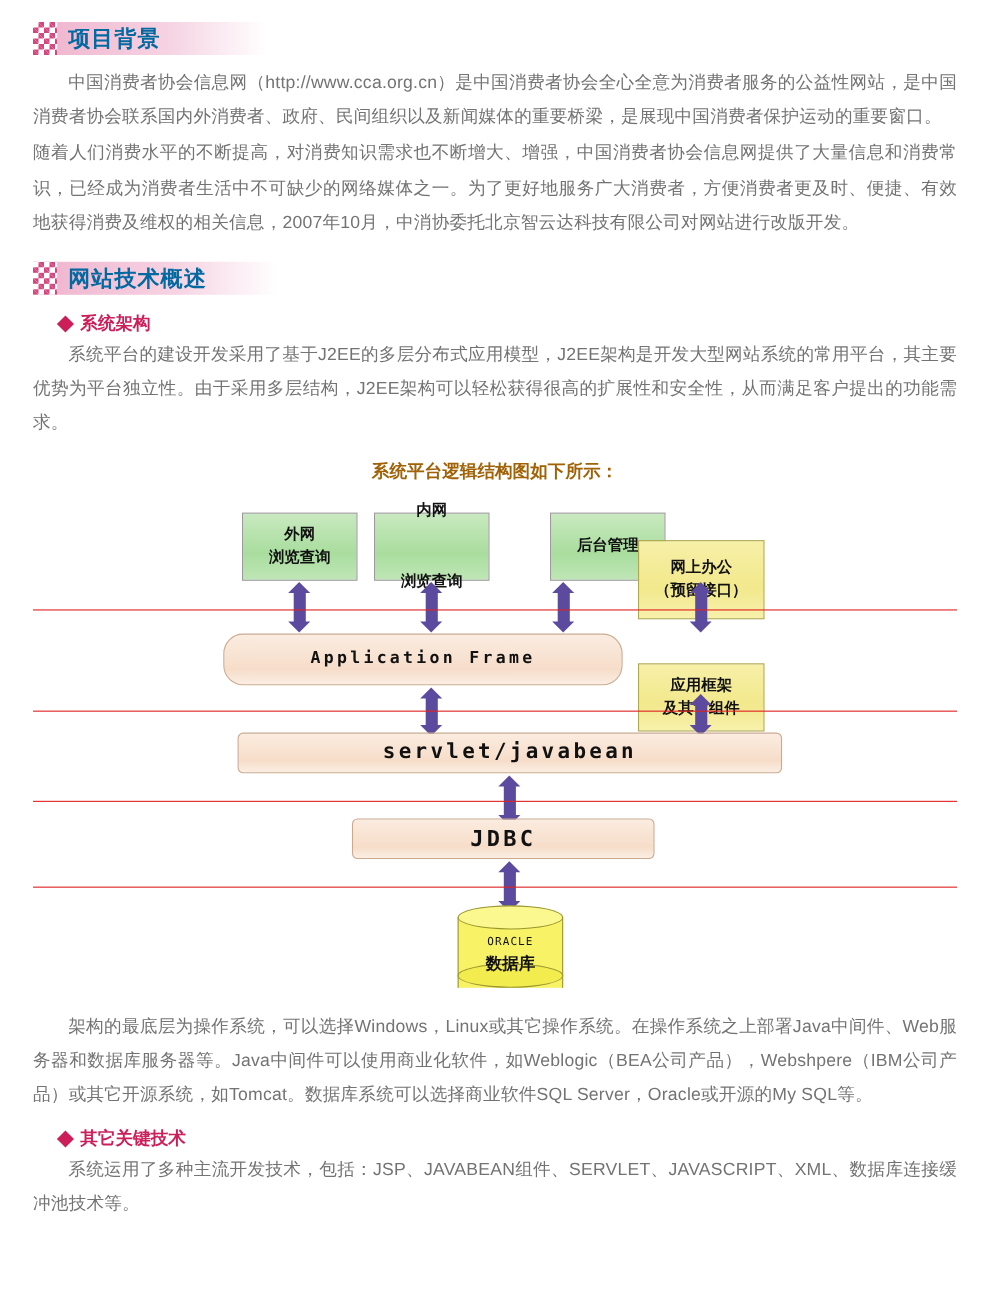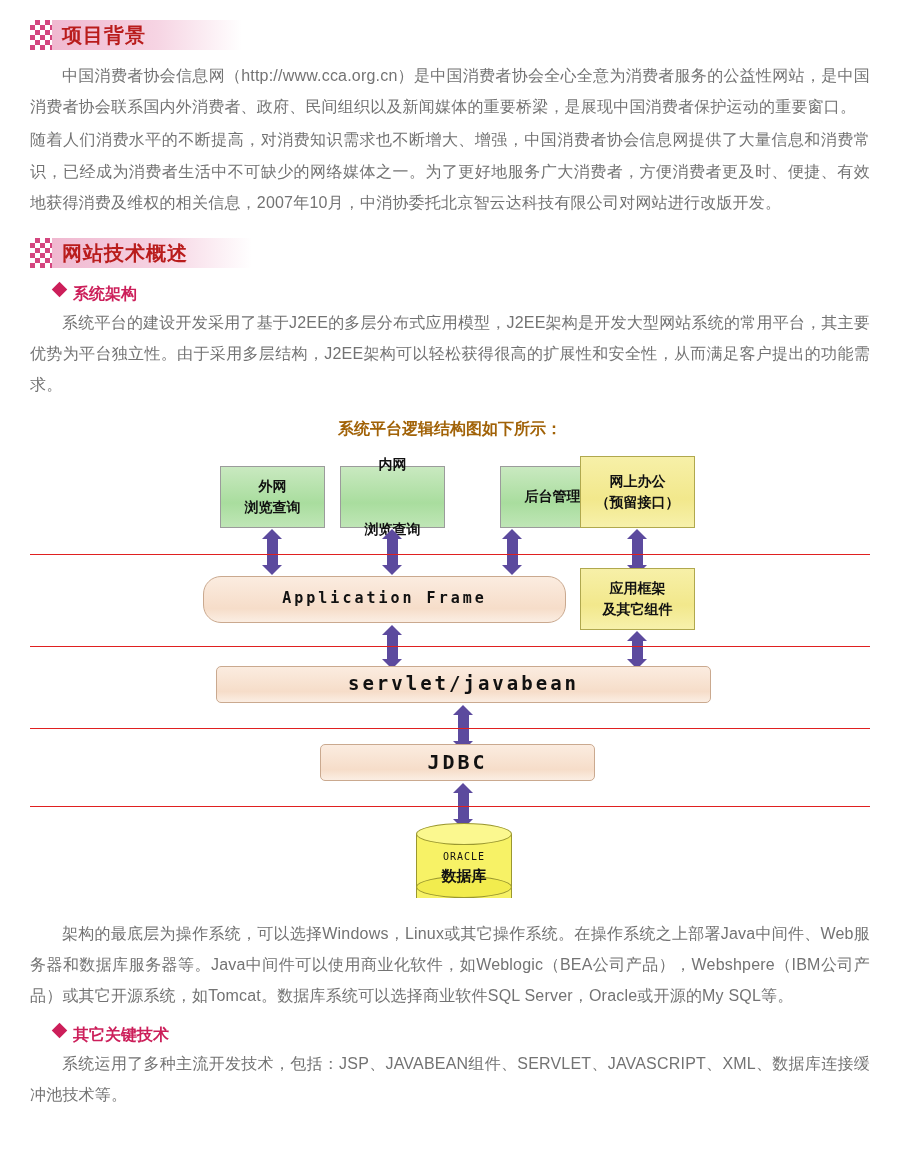--- a/index.html
+++ b/index.html
@@ -50,42 +50,42 @@
     height: 30px;
     background: linear-gradient(to right, #f0b8d0 0%, #f6d4e3 55%, #ffffff 100%);
   }
   .sh-title {
     position: absolute;
     left: 32px;
     top: 4px;
     font-size: 20px;
     font-weight: bold;
     letter-spacing: 1px;
-    color: #b91c1c;
+    color: #0369a1;
     font-family: "DejaVu Sans", "Liberation Sans", sans-serif;
   }
   .sh-1 .sh-bar { width: 190px; }
   .sh-2 .sh-bar { width: 200px; }
 
   
   p.body-text {
     font-size: 16px;
     line-height: 1.95;
     margin: 0 0 2px 0;
     text-align: justify;
     letter-spacing: 0.2px;
     color: #737373;
     font-family: Liberation Sans, sans-serif;
   }
   p.indent { text-indent: 2em; }
 
   
   .sub-head {
     display: flex;
-    align-items: flex-start;
+    align-items: center;
     gap: 8px;
     margin: 14px 0 2px 24px;
   }
   .diamond {
     width: 11px;
     height: 11px;
     background: #cc1f5a;
     transform: rotate(45deg);
     flex: 0 0 auto;
   }
@@ -125,20 +125,21 @@
     text-align: center;
     font-family: "DejaVu Sans", "Liberation Sans", sans-serif;
     color: #111;
   }
   .dg-green {
     background: linear-gradient(to bottom, #c9e9c0 0%, #a9dd9e 60%, #bfe6b6 100%);
   }
   .dg-yellow {
     background: linear-gradient(to bottom, #f7f0a8 0%, #f2e88c 60%, #f7f1ab 100%);
     border: 1px solid #b0a84e;
+    margin-top: 35px;
   }
   .dg-peach {
     background: linear-gradient(to bottom, #fbece0 0%, #f6ddc9 70%, #fbeee3 100%);
     border: 1px solid #caa98f;
   }
   .dg-mono {
     font-family: "DejaVu Sans Mono", "Liberation Mono", monospace;
     letter-spacing: 3px;
     font-weight: bold;
     font-size: 15px;

